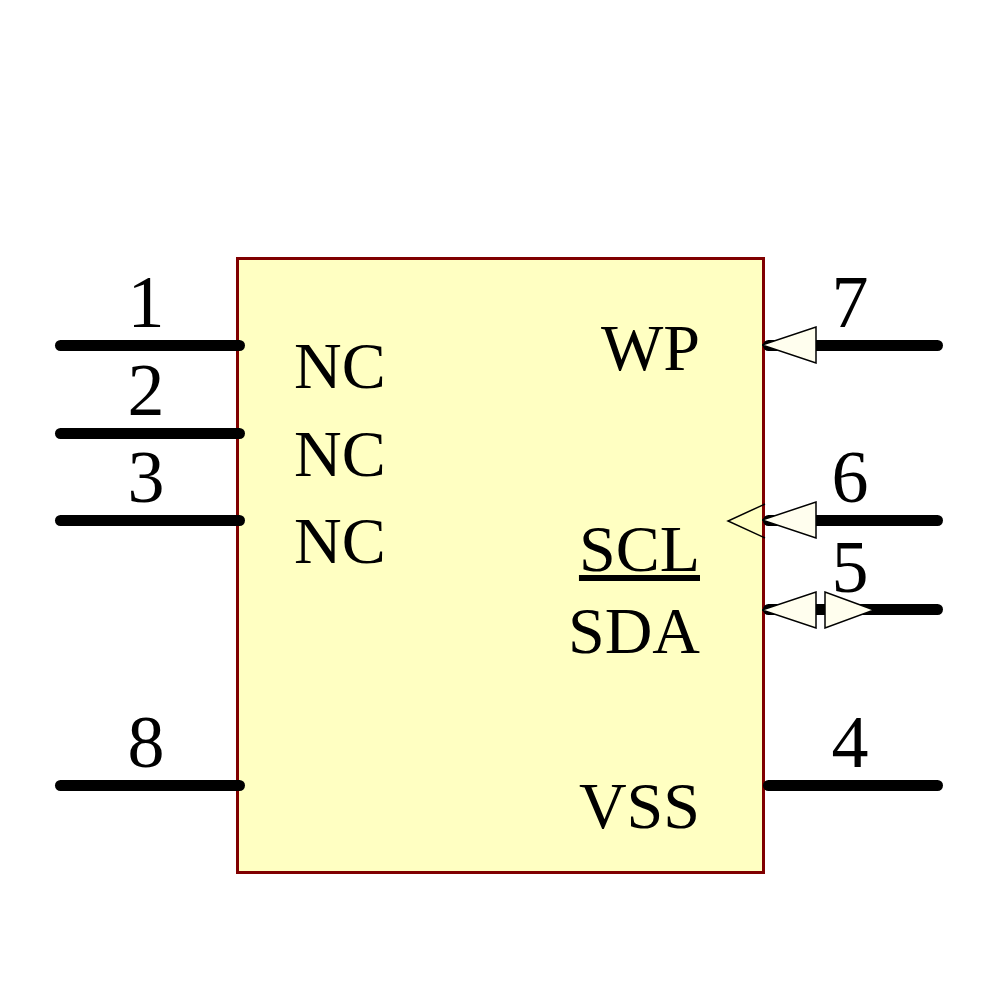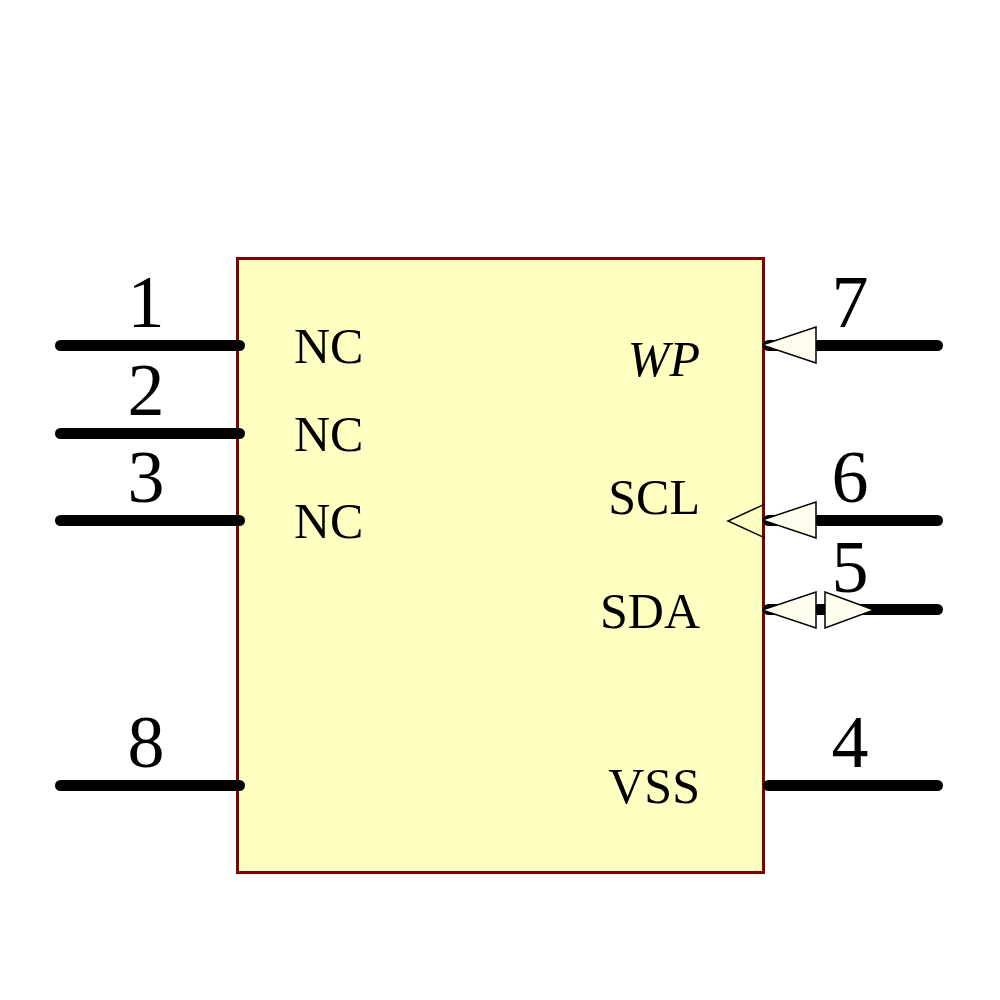--- a/index.html
+++ b/index.html
@@ -59,36 +59,37 @@
   .num-p2 { top: 353px; }
   .num-p3 { top: 440px; }
   .num-p8 { top: 705px; }
   .num-p7 { top: 265px; }
   .num-p6 { top: 440px; }
   .num-p5 { top: 530px; }
   .num-p4 { top: 705px; }
   
   .pin-name {
     position: absolute;
-    font-size: 50px;
+    font-size: 66px;
     line-height: 74px;
     white-space: nowrap;
+    margin-top: 20px;
   }
   .pin-name.side-left { left: 294px; }
   .pin-name.side-right {
     left: 430px;
     width: 270px;
     text-align: right;
   }
   .name-p1 { top: 309px; }
   .name-p2 { top: 397px; }
   .name-p3 { top: 484px; }
   .name-p8 { top: 749px; }
-  .name-p7 { top: 322px; font-style: italic; }
-  .name-p6 { top: 460px; }
+  .name-p7 { top: 291px; }
+  .name-p6 { top: 492px; text-decoration: underline; }
   .name-p5 { top: 574px; }
   .name-p4 { top: 749px; }
   
   .glyph {
     position: absolute;
     display: block;
   }
 </style>
 </head>
 <body>

